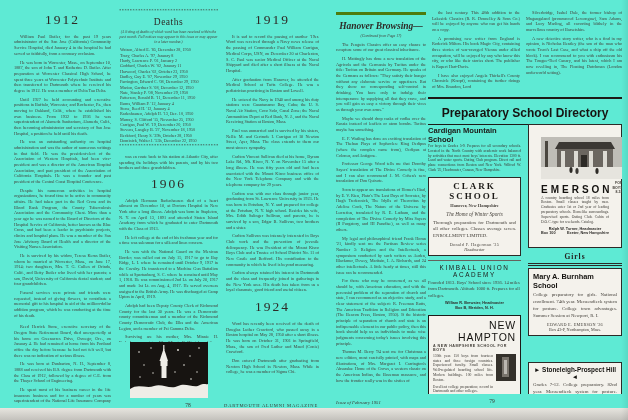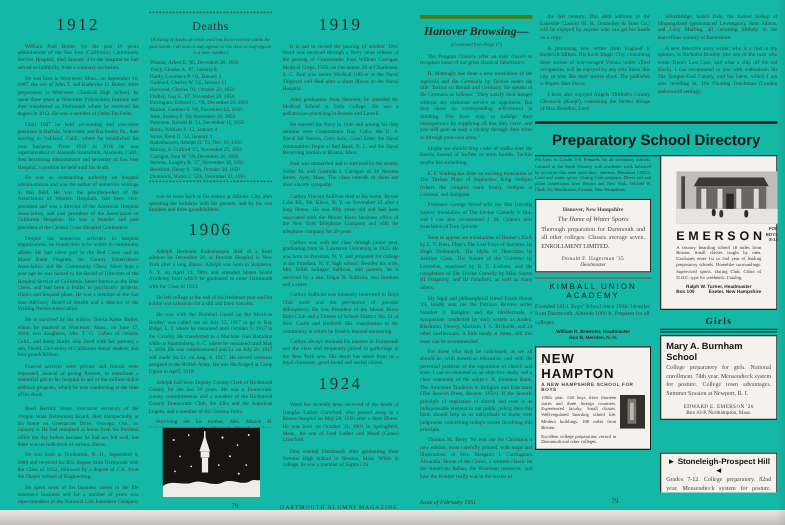--- a/index.html
+++ b/index.html
@@ -1,16 +1,16 @@
 <!DOCTYPE html>
 <html><head>
 <meta charset="utf-8">
 <style>
   html,body{margin:0;padding:0;background:#9e9c97;}
-  .sheet{position:relative;width:628px;height:420px;background:#14b8a6;overflow:hidden;
+  .sheet{position:relative;width:628px;height:420px;background:#5eead4;overflow:hidden;
          font-family:"Liberation Serif",serif;color:#45413b;}
   .edge-bottom{position:absolute;left:0;top:408px;width:628px;height:12px;
                background:linear-gradient(#e7e5df,#c3c1bc);}
   .edge-right{position:absolute;left:621px;top:0;width:7px;height:420px;
               background:linear-gradient(90deg,rgba(0,0,0,0),rgba(0,0,0,0.07));}
   .col{position:absolute;text-align:justify;font-size:4.3px;line-height:1.32;overflow:hidden;}
   .col p{margin:0 0 3px 0;text-indent:6px;}
   h2.year{font-family:"Liberation Serif",serif;font-weight:400;font-size:13.5px;
           letter-spacing:2px;text-align:center;margin:1px 0 5px 0;color:#2e2b27;}
   
@@ -167,40 +167,42 @@
     <p>A new detective story writer, who is a find in my opinion, is Nicholas Bentley (the son of the man who wrote Trent's Last Case, and what a chip off the old block). I can recommend to you with enthusiasm his The Tongue-Tied Canary, and his latest, which I am now revelling in, The Floating Dutchman (London underworld setting).</p>
   </div>
 
   <div class="banner">
     <span class="banner-title">Preparatory School Directory</span>
   </div>
 
   <div class="ad-col" style="left:428px;top:126px;width:93px;height:268px;">
 
     <div class="ad">
+      <div class="ad-title-sans" style="font-size:7.6px;color:#1c1a17;">Cardigan Mountain School</div>
       <div class="fineprint">For boys in Grades 5-9. Prepares for all secondary schools. Located in the North Country with academic work balanced by activities that meet most boys' interests. Elevation 1300 ft. Land and water sports. Outing Club program. Direct rail and plane connections from Boston and New York. Wilfred W. Clark '25, Headmaster, Canaan, New Hampshire.</div>
     </div>
 
     <div class="ad boxed" style="text-align:center;margin-top:2px;">
+      <div style="font-size:9px;font-weight:700;letter-spacing:2px;color:#1c1a17;">CLARK SCHOOL</div>
       <div style="font-size:4.4px;font-weight:700;margin-top:2px;">Hanover, New Hampshire</div>
       <div style="font-size:5.2px;font-style:italic;margin:3px 0;">The Home of Winter Sports</div>
       <div style="font-size:4.8px;text-align:justify;line-height:1.35;">Thorough preparation for Dartmouth and all other colleges. Classes average seven. ENROLLMENT LIMITED.</div>
       <div style="font-size:4.2px;margin-top:3px;letter-spacing:0.4px;">Donald F. Hagerman '35</div>
       <div style="font-size:4.2px;font-style:italic;">Headmaster</div>
     </div>
 
     <div class="ad" style="border-top:1px solid #65625d;padding-top:3px;margin-top:4px;">
       <div style="font-family:'Liberation Sans',sans-serif;font-size:6.4px;letter-spacing:1.6px;color:#1c1a17;text-align:center;">KIMBALL UNION ACADEMY</div>
       <div style="font-size:4.6px;line-height:1.35;margin-top:2px;">Founded 1813. Boys' School since 1936. 14 miles from Dartmouth. Altitude 1000 ft. Prepares for all colleges.</div>
       <div class="sig" style="margin-top:2px;">William R. Brewster, Headmaster</div>
       <div class="sig">Box B, Meriden, N. H.</div>
     </div>
 
     <div class="ad boxed heavybox" style="margin-top:4px;">
-      <div style="font-family:'Liberation Sans',sans-serif;font-weight:700;font-size:10.5px;letter-spacing:0.8px;text-align:left;color:#14120f;">NEW HAMPTON</div>
+      <div style="font-family:'Liberation Sans',sans-serif;font-weight:400;font-size:10.5px;letter-spacing:0.8px;text-align:right;color:#14120f;">NEW HAMPTON</div>
       <div style="font-family:'Liberation Sans',sans-serif;font-weight:700;font-size:3.7px;letter-spacing:0.5px;margin:1px 0 2px 0;">A NEW HAMPSHIRE SCHOOL FOR BOYS</div>
       <div style="display:flex;gap:3px;">
         <div style="flex:1;">
           <div class="fineprint">130th year. 150 boys from fourteen states and three foreign countries. Experienced faculty. Small classes. Well-regulated boarding school life. Modern buildings. 100 miles from Boston.</div>
           <div class="fineprint" style="margin-top:2px;">Excellent college preparation; record in Dartmouth and other colleges.</div>
 
         </div>
         <svg width="20" height="27" viewBox="0 0 20 27">
           <rect width="20" height="27" fill="#34312b"></rect>
           <rect x="6" y="3" width="7" height="20" fill="#8a857c" opacity="0.8"></rect>

